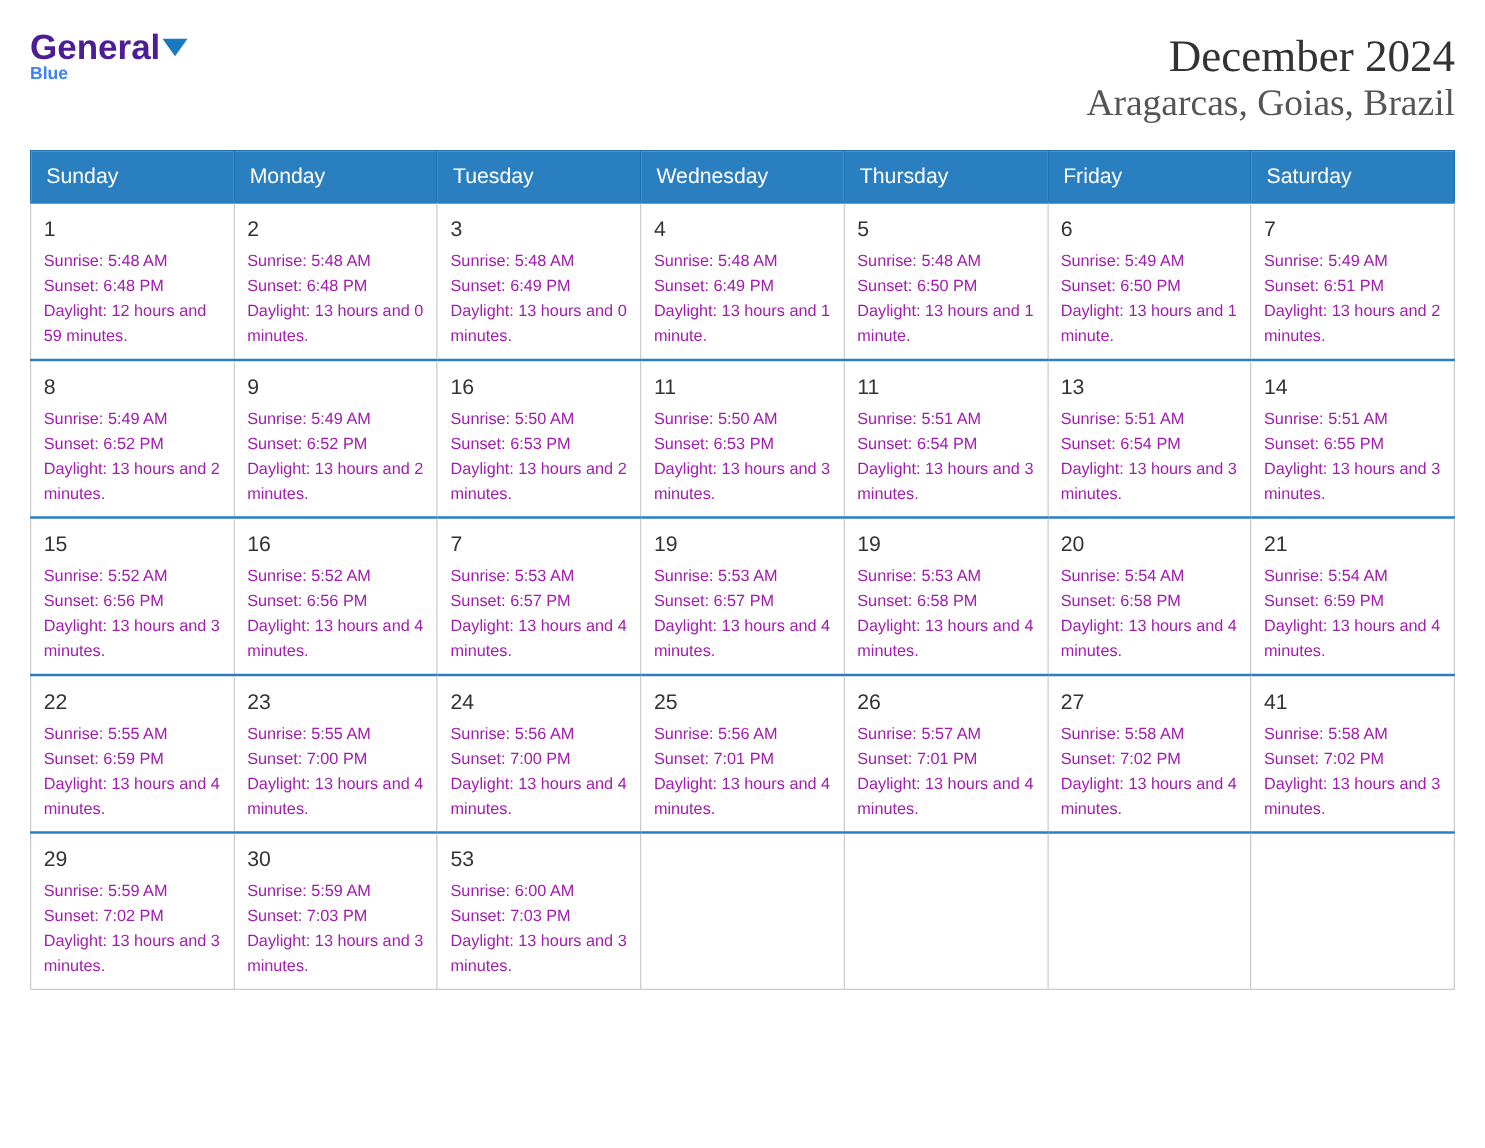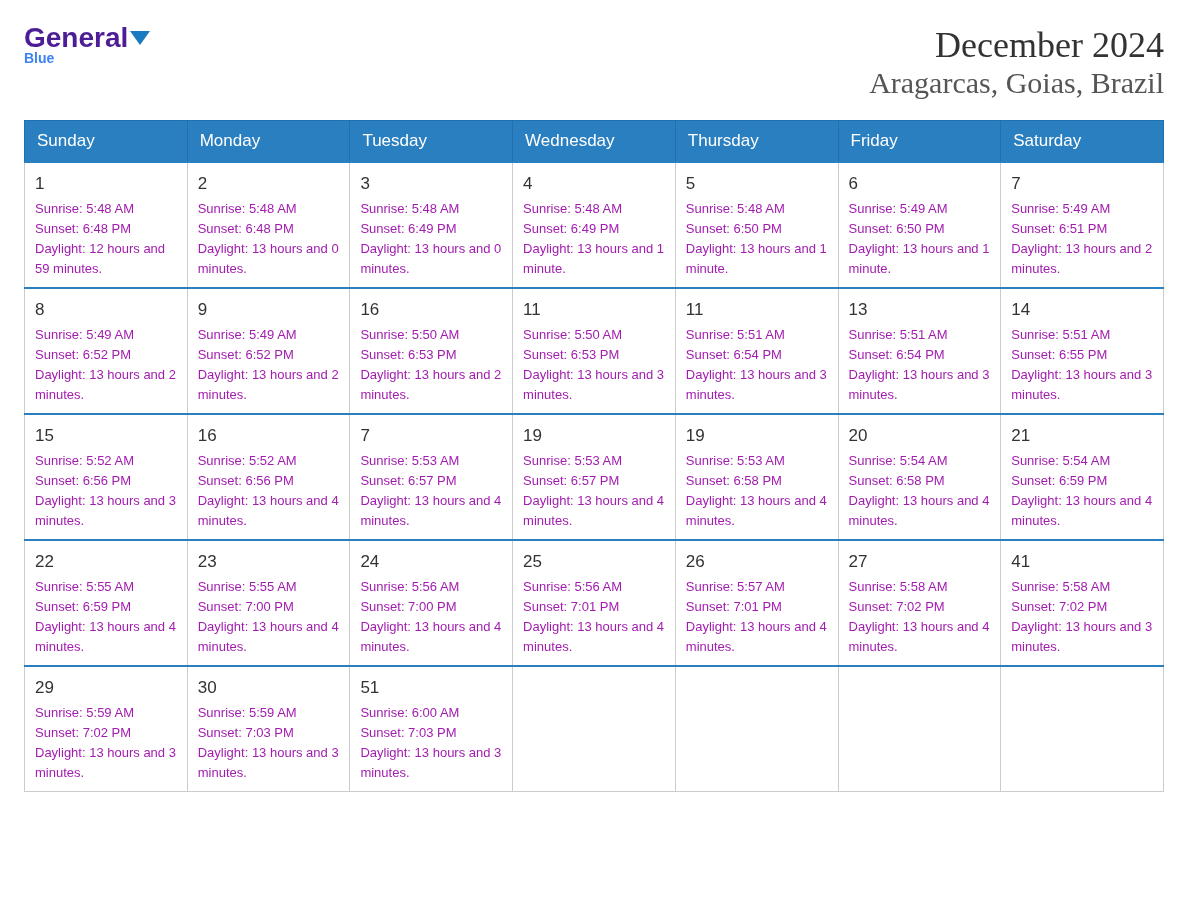--- a/index.html
+++ b/index.html
@@ -254,21 +254,21 @@
       <tr>
         <td>
           <span class="day-num">29</span>
           <div class="day-info">Sunrise: 5:59 AM<br>Sunset: 7:02 PM<br>Daylight: 13 hours and 3 minutes.</div>
         </td>
         <td>
           <span class="day-num">30</span>
           <div class="day-info">Sunrise: 5:59 AM<br>Sunset: 7:03 PM<br>Daylight: 13 hours and 3 minutes.</div>
         </td>
         <td>
-          <span class="day-num">51</span>
+          <span class="day-num">53</span>
           <div class="day-info">Sunrise: 6:00 AM<br>Sunset: 7:03 PM<br>Daylight: 13 hours and 3 minutes.</div>
         </td>
         <td class="empty-cell"></td>
         <td class="empty-cell"></td>
         <td class="empty-cell"></td>
         <td class="empty-cell"></td>
       </tr>
     </tbody>
 </table>
 

